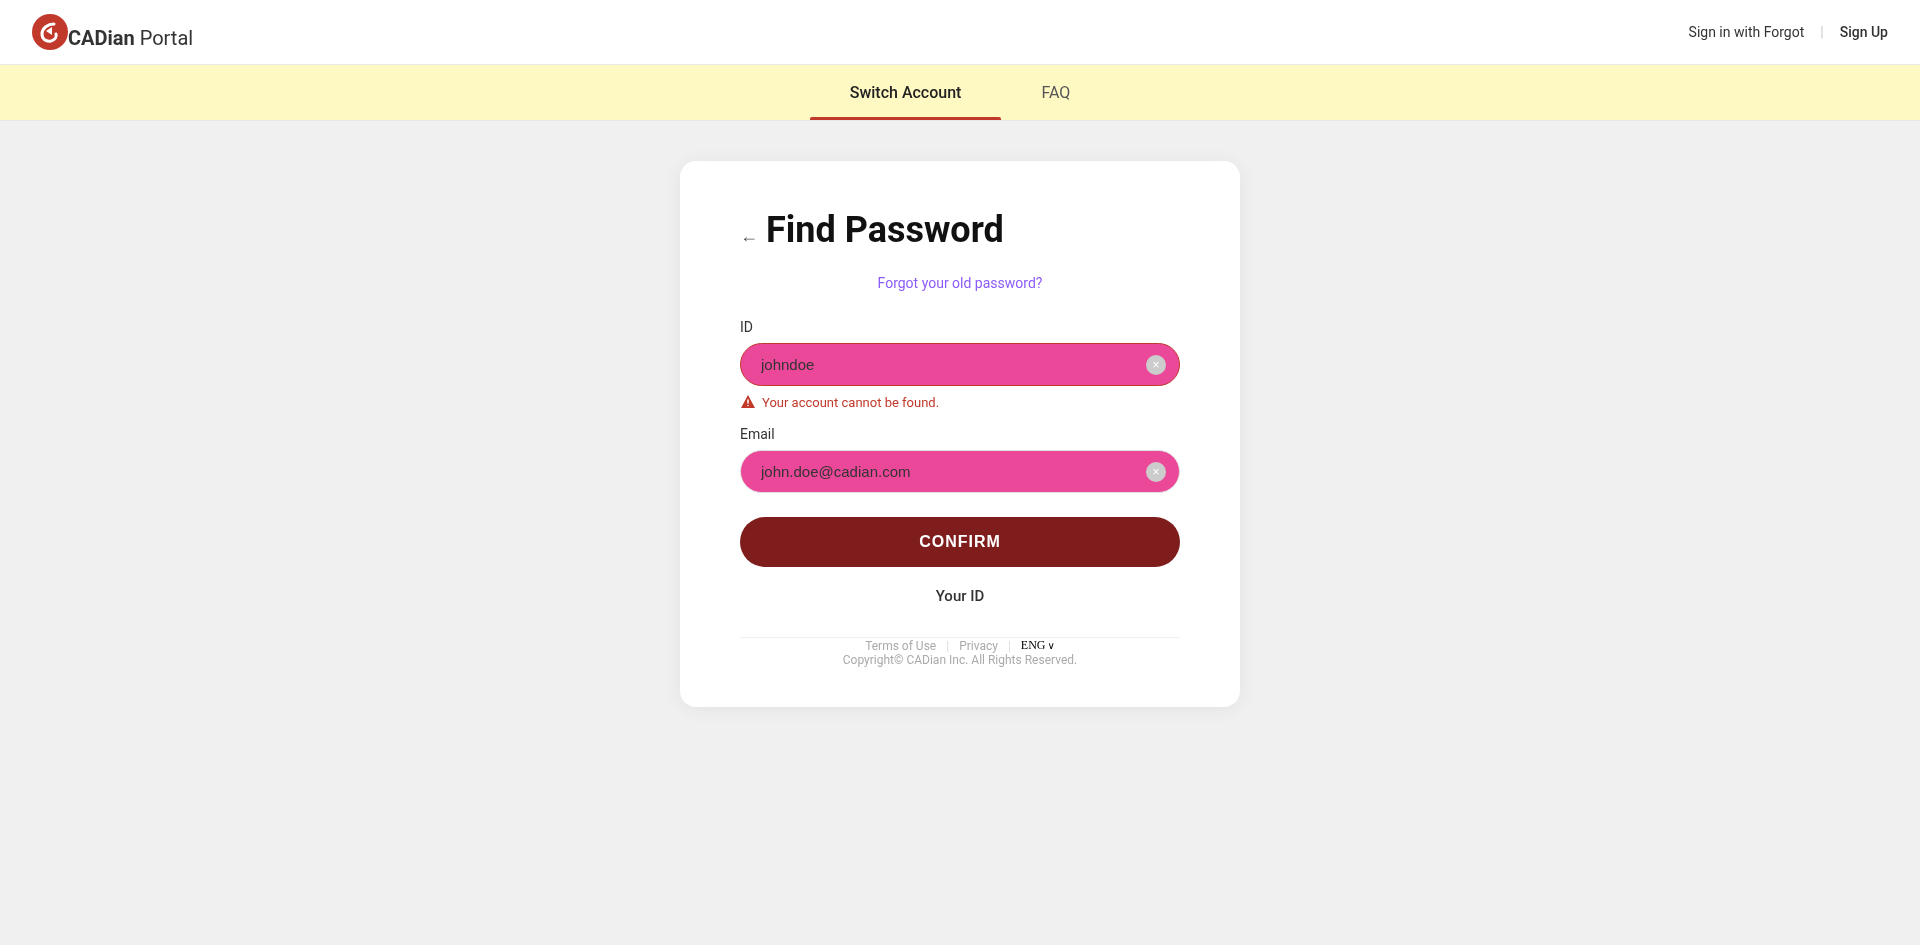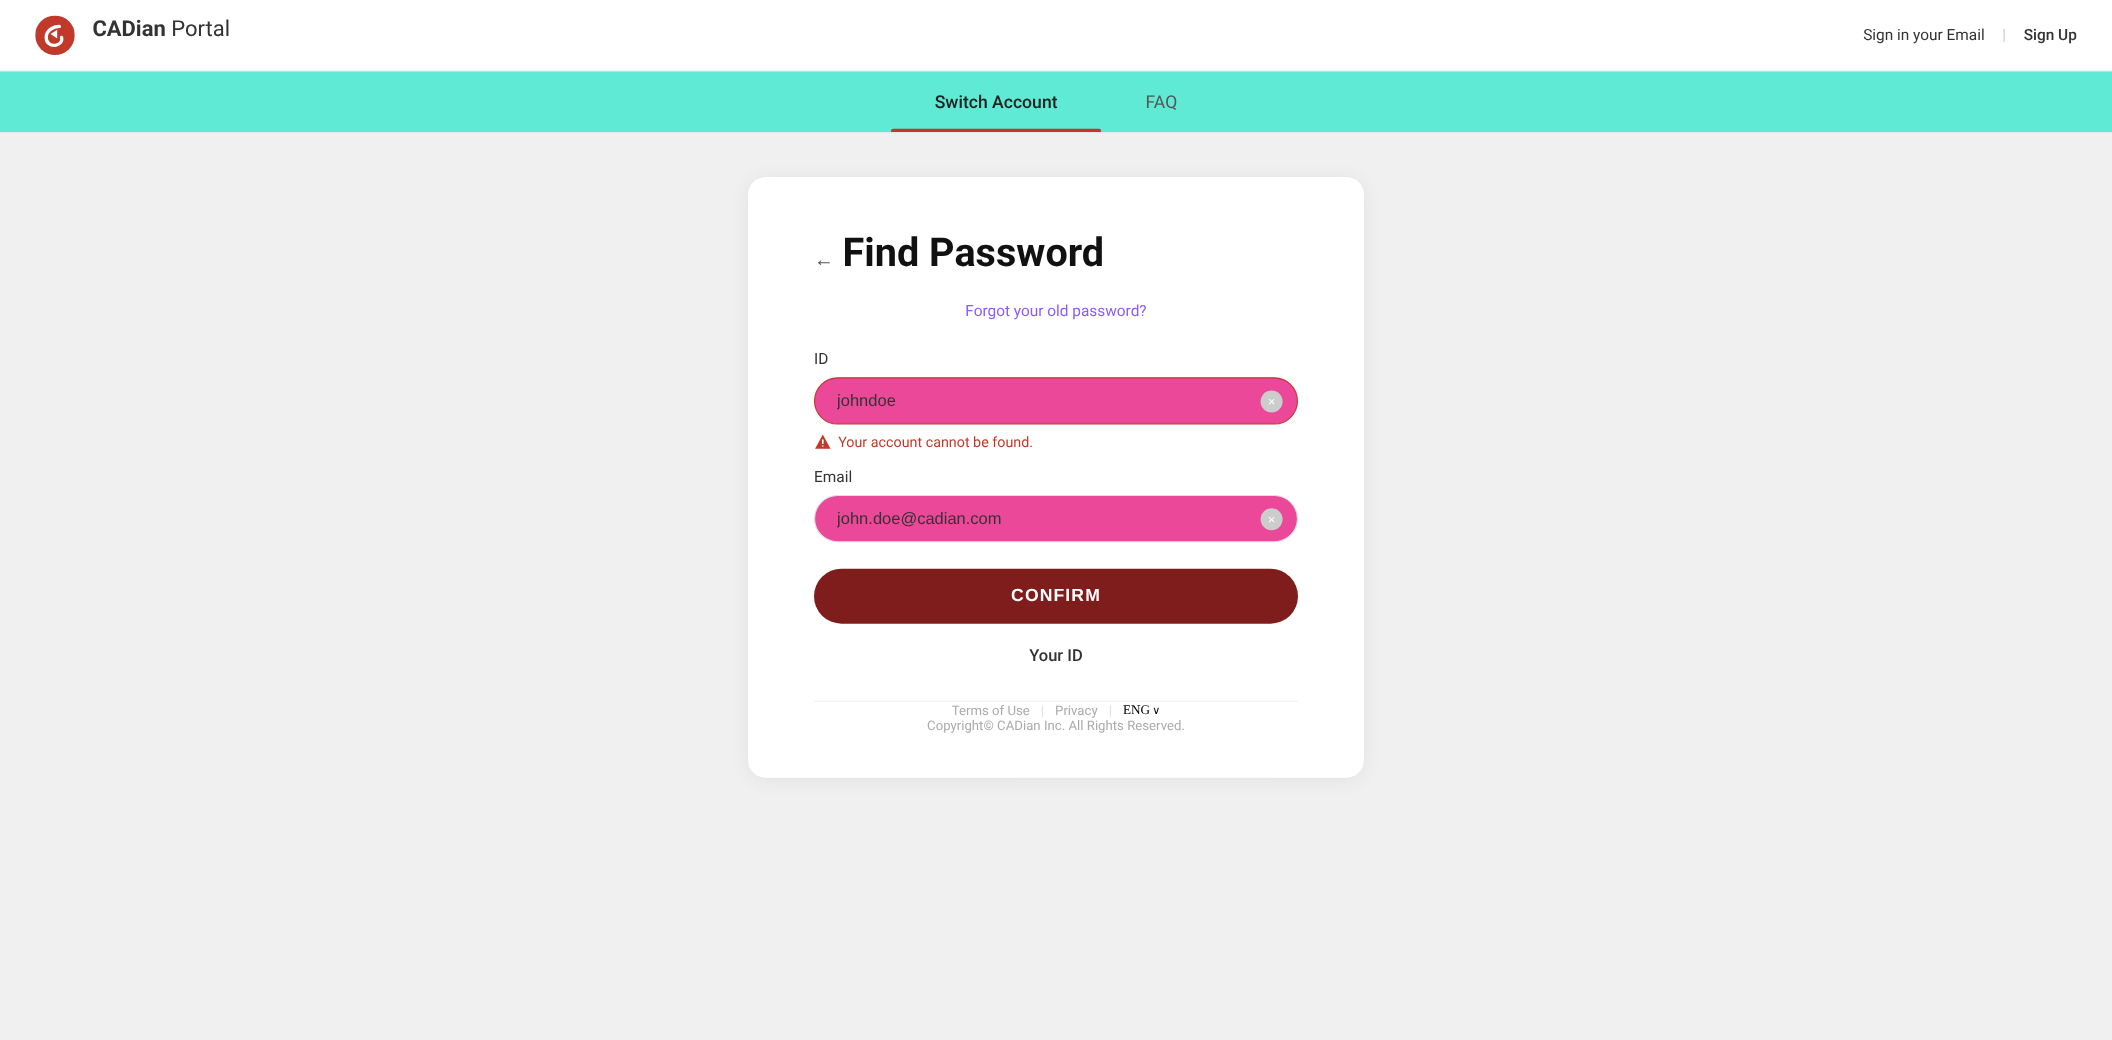--- a/index.html
+++ b/index.html
@@ -15,22 +15,22 @@
       background: #fff;
       height: 65px;
       display: flex;
       align-items: center;
       justify-content: space-between;
       padding: 0 32px;
       border-bottom: 1px solid #e8e8e8;
     }
     .logo-area {
       display: flex;
-      align-items: flex-start;
-      gap: 16px;
+      align-items: flex-end;
+      gap: 0;
     }
     .logo-icon {
       width: 36px;
       height: 36px;
     }
     .logo-text {
       font-size: 20px;
       font-weight: 400;
     }
     .logo-text strong {
@@ -53,21 +53,21 @@
     }
     .header-signup {
       font-size: 14px;
       color: #333;
       font-weight: 500;
       cursor: pointer;
     }
 
     
     .tab-nav {
-      background: #5eead4;
+      background: #fef9c3;
       display: flex;
       justify-content: center;
       gap: 0;
       border-bottom: 1px solid #e8e8e8;
     }
     .tab-item {
       padding: 18px 40px;
       font-size: 16px;
       color: #555;
       cursor: pointer;
@@ -275,21 +275,21 @@
     <svg class="logo-icon" viewBox="0 0 36 36" xmlns="http://www.w3.org/2000/svg">
       <circle cx="18" cy="18" r="18" fill="#c0392b"></circle>
       <path d="M22 10 C16 10, 10 14, 10 20 C10 25, 14 28, 19 27 C23 26, 25 23, 24 20" stroke="#fff" stroke-width="3" fill="none" stroke-linecap="round"></path>
       <path d="M14 17 L20 13 L20 21 Z" fill="#fff"></path>
     </svg>
     <span class="logo-text">
       <strong>CADian</strong><span> Portal</span>
     </span>
   </div>
   <nav class="header-nav">
-    <a class="header-nav-link">Sign in your Email</a>
+    <a class="header-nav-link">Sign in with Forgot</a>
     <span class="header-nav-divider">|</span>
     <span class="header-signup">Sign Up</span>
   </nav>
 </header>
 
 <nav class="tab-nav">
   <a class="tab-item active">Switch Account</a>
   <a class="tab-item">FAQ</a>
 </nav>
 

